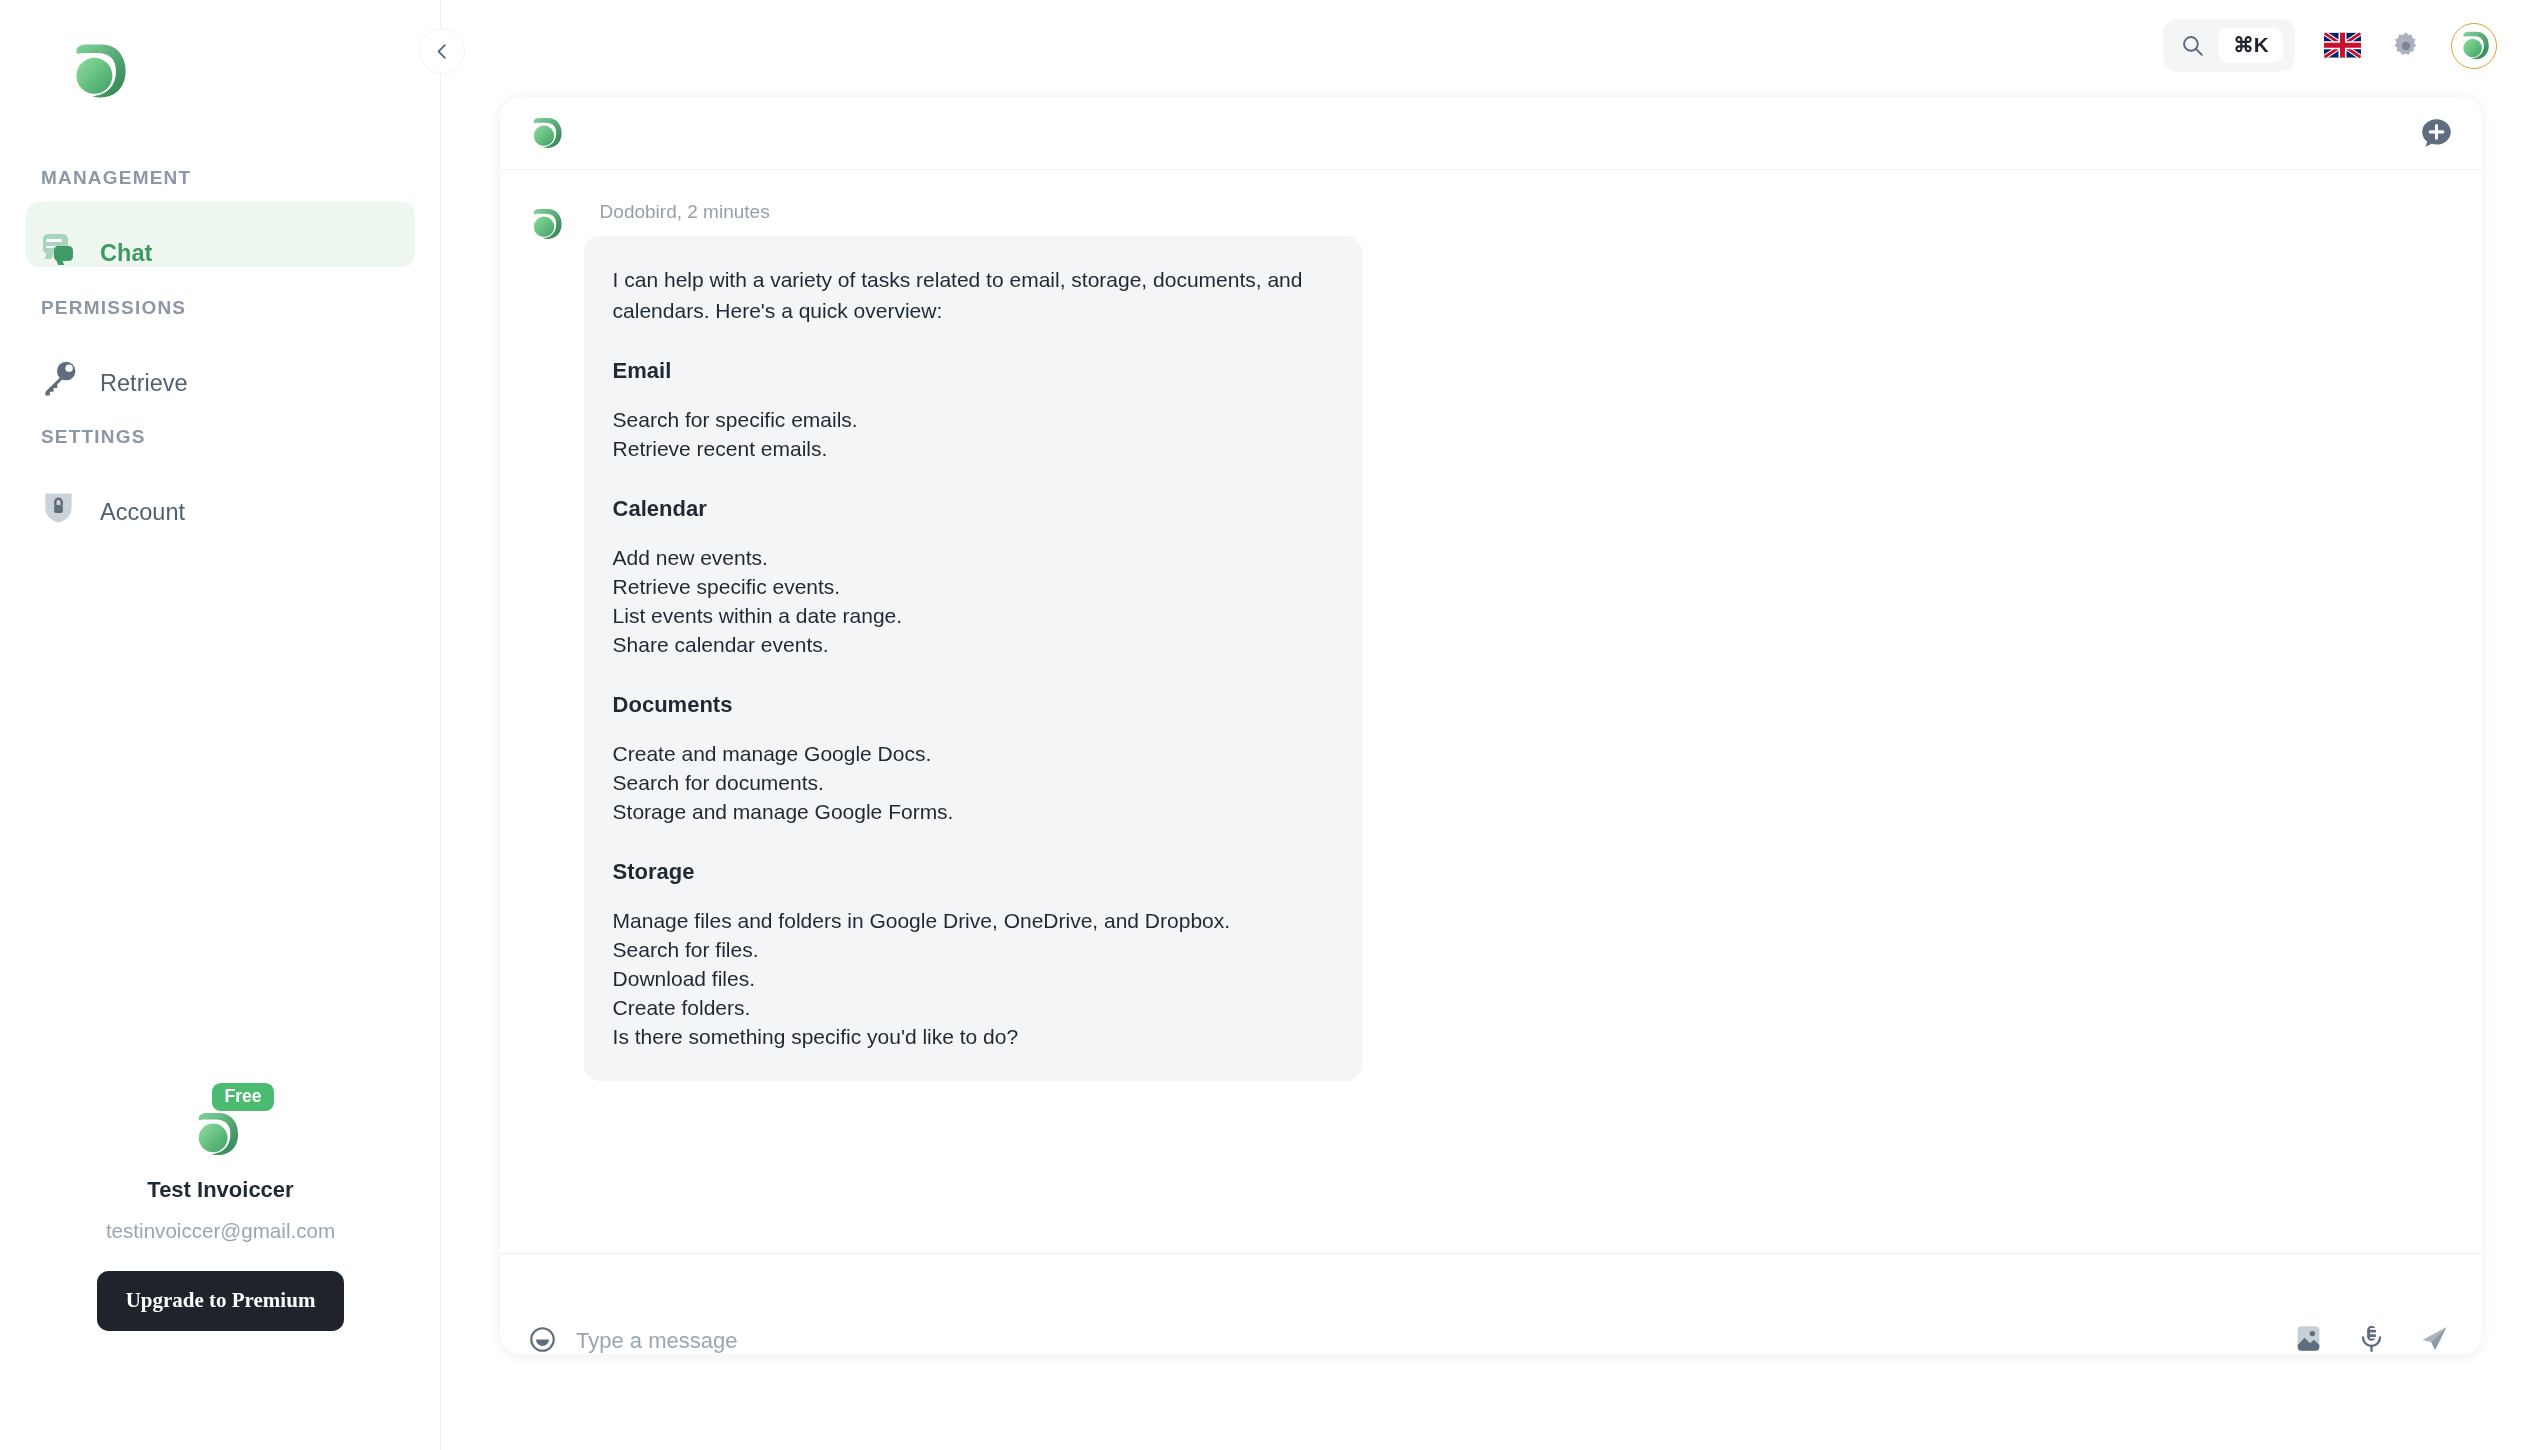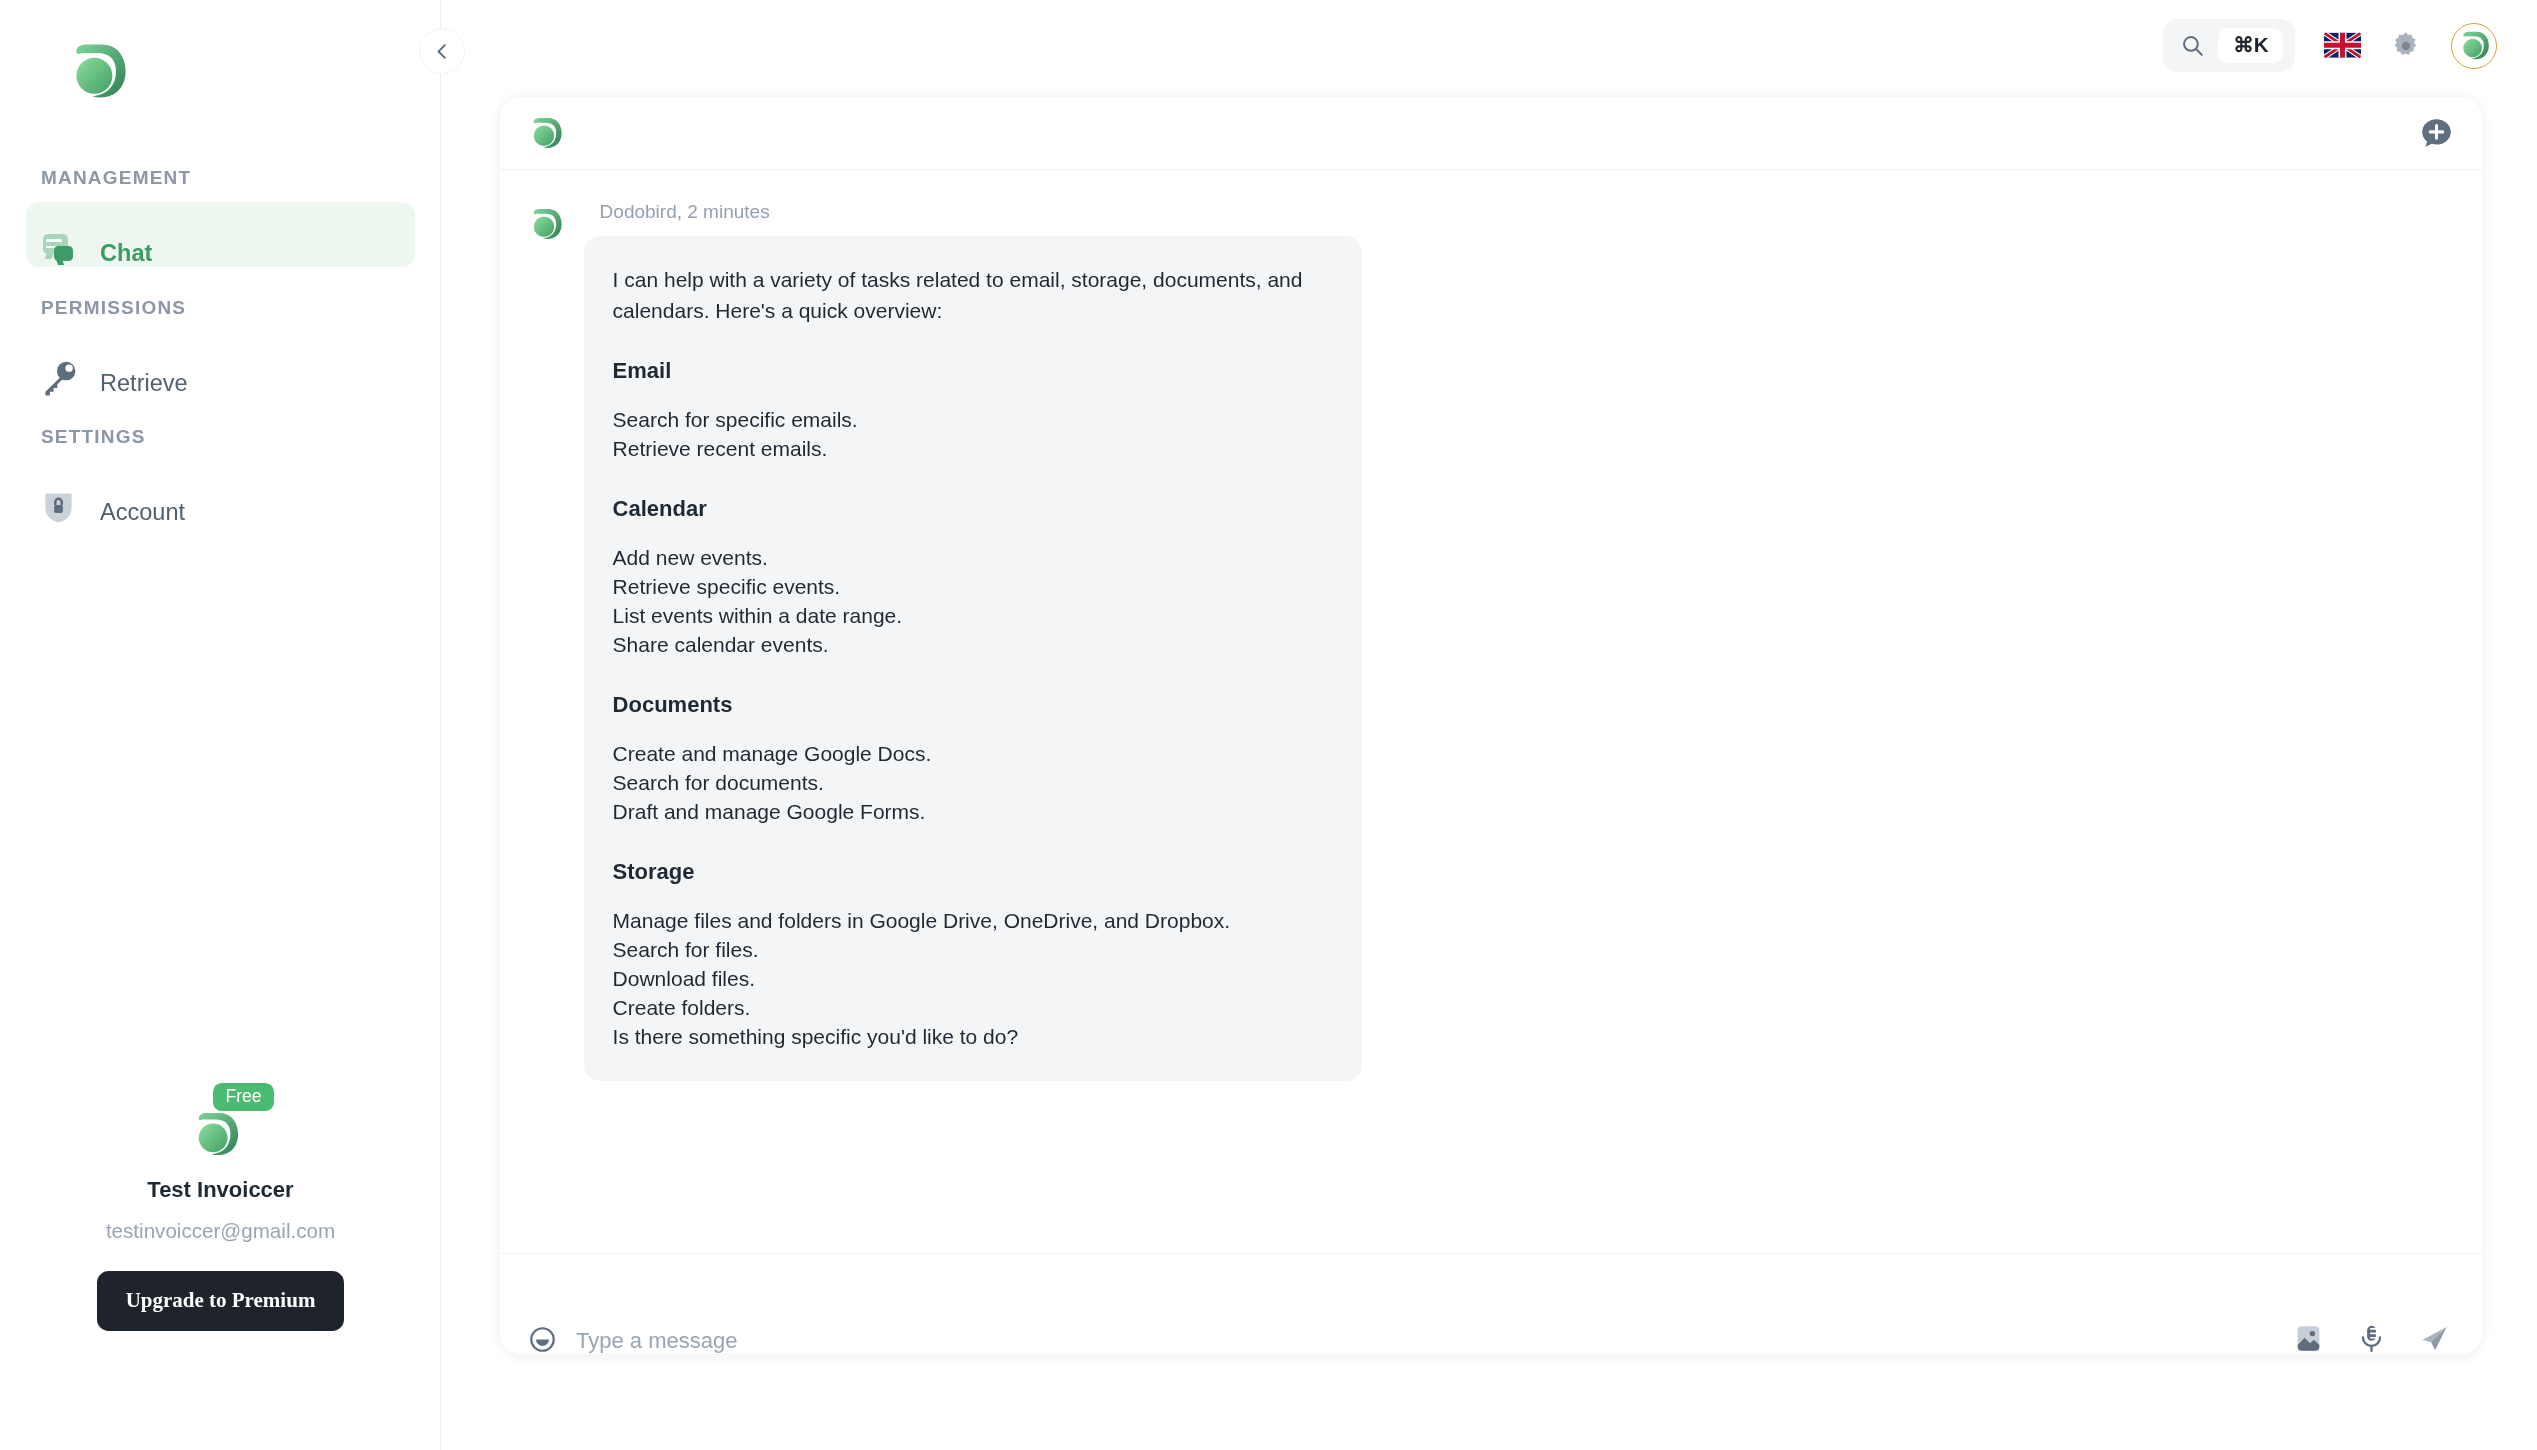--- a/index.html
+++ b/index.html
@@ -72,21 +72,21 @@
   
   .account-card {
     position: absolute; left: 0; bottom: 119px; width: 441px;
     display: flex; flex-direction: column; align-items: center;
   }
   .acct-logo-wrap { position: relative; width: 66px; height: 66px; margin-bottom: 19px; }
   .acct-logo { width: 48px; height: 48px; position: absolute; left: 4.4px; bottom: 0; }
   .free-badge {
     position: absolute; right: -20.6px; top: -8.8px;
     background: #4cbb72; color:#fff;
-    font-size: 17.6px; font-weight: 400;
+    font-size: 17.6px; font-weight: 700;
     padding: 5.1px 12.5px; border-radius: 8.8px;
     line-height: 1;
   }
   .acct-name { font-size: 22px; font-weight: 700; color: #1f2933; margin-bottom: 16px; }
   .acct-email { font-size: 20.6px; color: #9aa5b1; margin-bottom: 28px; }
   .upgrade-btn {
     background: #1f242c; color: #ffffff;
     font-size: 21px; font-weight: 700;
     padding: 17.6px 29px; border-radius: 11.7px;
     border: none; cursor: pointer;
@@ -343,21 +343,21 @@
 
               <h3>Calendar</h3>
               <div class="line">Add new events.</div>
               <div class="line">Retrieve specific events.</div>
               <div class="line">List events within a date range.</div>
               <div class="line">Share calendar events.</div>
 
               <h3>Documents</h3>
               <div class="line">Create and manage Google Docs.</div>
               <div class="line">Search for documents.</div>
-              <div class="line">Draft and manage Google Forms.</div>
+              <div class="line">Storage and manage Google Forms.</div>
 
               <h3>Storage</h3>
               <div class="line">Manage files and folders in Google Drive, OneDrive, and Dropbox.</div>
               <div class="line">Search for files.</div>
               <div class="line">Download files.</div>
               <div class="line">Create folders.</div>
               <div class="line">Is there something specific you'd like to do?</div>
             </div>
           </div>
         </div>

